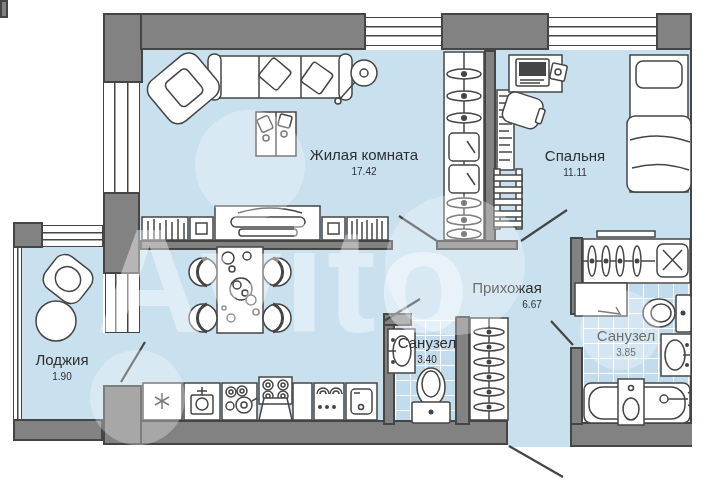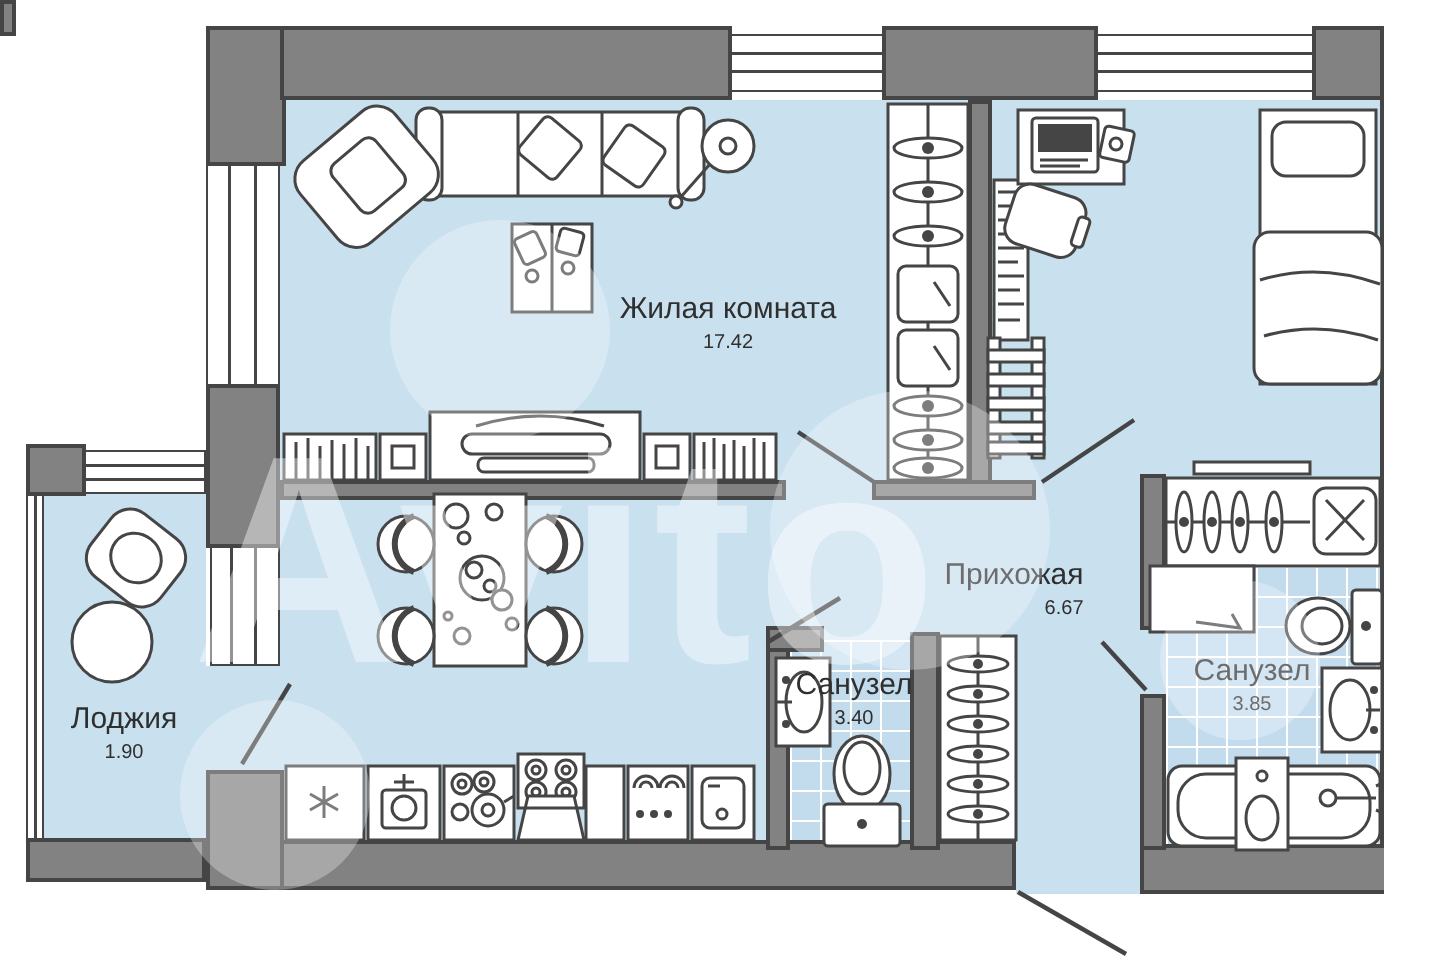--- a/index.html
+++ b/index.html
@@ -374,20 +374,24 @@
       <line class="leaf" x1="384" y1="321" x2="420" y2="299"></line>
       <line class="leaf" x1="551" y1="321" x2="573" y2="345"></line>
       <line class="leaf" x1="509" y1="446" x2="563" y2="477"></line>
     </g>
   </svg>
 
   <div class="rlabel" style="left:364px;top:145px;">
     <div>Жилая комната</div>
     <div class="area">17.42</div>
   </div>
+  <div class="rlabel" style="left:575px;top:146px;">
+    <div>Спальня</div>
+    <div class="area">11.11</div>
+  </div>
   <div class="rlabel" style="left:507px;top:278px;text-align:right;">
     <div>Прихожая</div>
     <div class="area">6.67</div>
   </div>
   <div class="rlabel" style="left:427px;top:333px;">
     <div>Санузел</div>
     <div class="area">3.40</div>
   </div>
   <div class="rlabel" style="left:626px;top:326px;">
     <div>Санузел</div>

